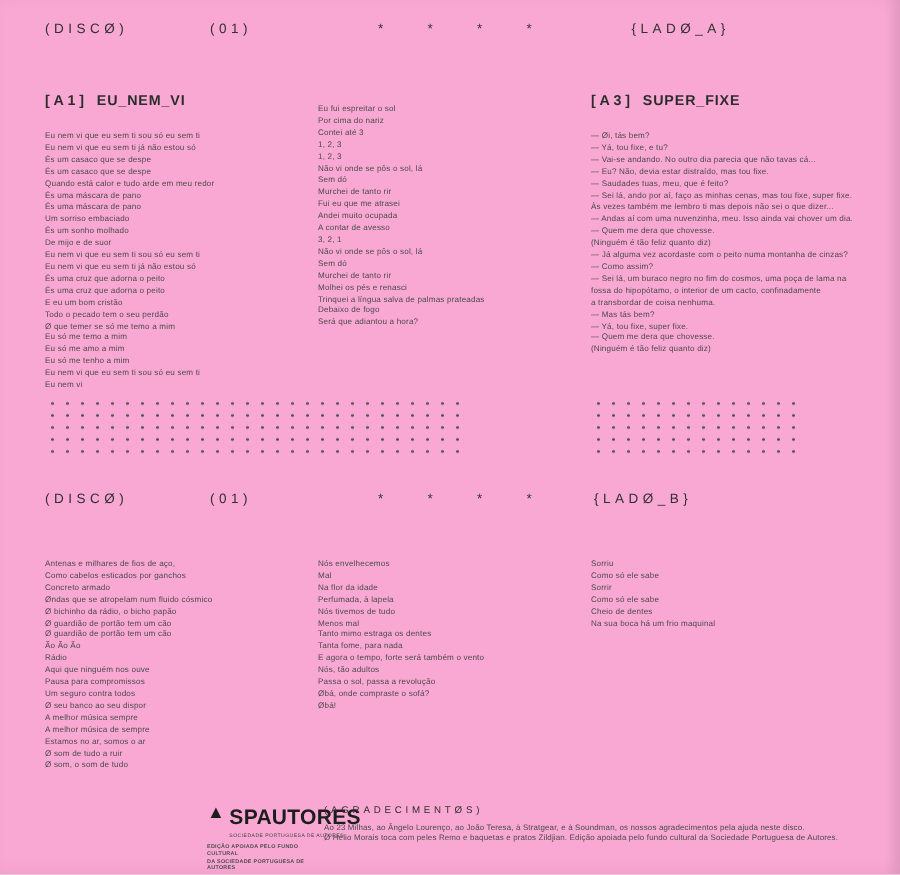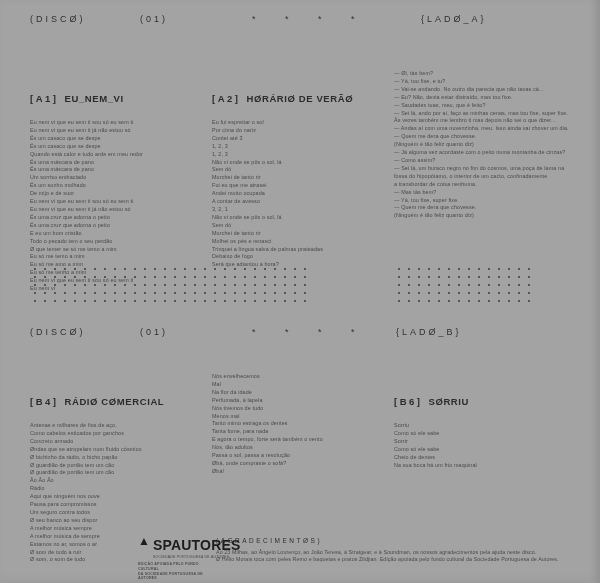--- a/index.html
+++ b/index.html
@@ -1,27 +1,27 @@
 <!DOCTYPE html>
 <html><head>
 <meta charset="utf-8">
 <style>
   html,body{margin:0;padding:0;background:#e9e9e7;}
   .page{
     position:relative;width:600px;height:583px;margin:0 auto;
-    background:#a3a3a3;overflow:hidden;
+    background:#f9a8d4;overflow:hidden;
     font-family:"Liberation Sans",sans-serif;color:#3c3c3c;
     box-shadow:inset -4px -2px 10px rgba(0,0,0,0.06);
   }
   .hdr-row{position:absolute;left:0;width:600px;height:14px;}
   .hdr-item{position:absolute;top:0;font-size:9px;letter-spacing:3px;color:#303030;white-space:nowrap;}
   .hdr-ast{position:absolute;top:0;font-size:9px;letter-spacing:0;word-spacing:27px;color:#303030;white-space:nowrap;}
   .cols{position:absolute;left:0;width:600px;}
   .col{position:absolute;top:0;}
-  .track-head{white-space:nowrap;margin-top:31px;}
+  .track-head{white-space:nowrap;}
   .tno{font-weight:bold;font-size:9.5px;letter-spacing:2.5px;color:#2c2c2c;}
   .ttl{font-weight:bold;font-size:9.5px;letter-spacing:0.6px;color:#2c2c2c;margin-left:6px;}
   .lyr{
     margin-top:13px;font-size:5.4px;line-height:7.9px;letter-spacing:0.12px;
     color:#4a4a4a;white-space:pre-line;
   }
   .dots{
     position:absolute;top:265px;height:40px;
     background-image:radial-gradient(circle,#555 0.8px,transparent 1.1px);
     background-size:10px 8px;
@@ -74,23 +74,20 @@
 E eu um bom cristão
 Todo o pecado tem o seu perdão
 Ø que temer se só me temo a mim
 Eu só me temo a mim
 Eu só me amo a mim
 Eu só me tenho a mim
 Eu nem vi que eu sem ti sou só eu sem ti
 Eu nem vi</div>
     </div>
     <div class="col" style="left:212px;width:178px">
-      <div class="track-head">
-        <span class="tno">[A2]</span><span class="ttl">HØRÁRIØ DE VERÃØ</span>
-      </div>
       <div class="lyr">Eu fui espreitar o sol
 Por cima do nariz
 Contei até 3
 1, 2, 3
 1, 2, 3
 Não vi onde se pôs o sol, lá
 Sem dó
 Murchei de tanto rir
 Fui eu que me atrasei
 Andei muito ocupada
@@ -98,20 +95,23 @@
 3, 2, 1
 Não vi onde se pôs o sol, lá
 Sem dó
 Murchei de tanto rir
 Molhei os pés e renasci
 Trinquei a língua salva de palmas prateadas
 Debaixo de fogo
 Será que adiantou a hora?</div>
     </div>
     <div class="col" style="left:394px;width:202px">
+      <div class="track-head">
+        <span class="tno">[A3]</span><span class="ttl">SUPER_FIXE</span>
+      </div>
       <div class="lyr">— Øi, tás bem?
 — Yá, tou fixe, e tu?
 — Vai-se andando. No outro dia parecia que não tavas cá...
 — Eu? Não, devia estar distraído, mas tou fixe.
 — Saudades tuas, meu, que é feito?
 — Sei lá, ando por aí, faço as minhas cenas, mas tou fixe, super fixe.
 Às vezes também me lembro ti mas depois não sei o que dizer...
 — Andas aí com uma nuvenzinha, meu. Isso ainda vai chover um dia.
 — Quem me dera que chovesse.
 (Ninguém é tão feliz quanto diz)
@@ -132,23 +132,20 @@
 
   <div class="hdr-row" style="top:327px">
     <span class="hdr-item" style="left:30px">(DISCØ)</span>
     <span class="hdr-item" style="left:140px">(01)</span>
     <span class="hdr-ast" style="left:252px">* * * *</span>
     <span class="hdr-item" style="left:396px">{LADØ_B}</span>
   </div>
 
   <div class="cols" style="top:360px">
     <div class="col" style="left:30px;width:178px">
-      <div class="track-head">
-        <span class="tno">[B4]</span><span class="ttl">RÁDIØ CØMERCIAL</span>
-      </div>
       <div class="lyr">Antenas e milhares de fios de aço,
 Como cabelos esticados por ganchos
 Concreto armado
 Øndas que se atropelam num fluido cósmico
 Ø bichinho da rádio, o bicho papão
 Ø guardião de portão tem um cão
 Ø guardião de portão tem um cão
 Ão Ão Ão
 Rádio
 Aqui que ninguém nos ouve
@@ -170,23 +167,20 @@
 Menos mal
 Tanto mimo estraga os dentes
 Tanta fome, para nada
 E agora o tempo, forte será também o vento
 Nós, tão adultos
 Passa o sol, passa a revolução
 Øbá, onde compraste o sofá?
 Øbá!</div>
     </div>
     <div class="col" style="left:394px;width:202px">
-      <div class="track-head">
-        <span class="tno">[B6]</span><span class="ttl">SØRRIU</span>
-      </div>
       <div class="lyr">Sorriu
 Como só ele sabe
 Sorrir
 Como só ele sabe
 Cheio de dentes
 Na sua boca há um frio maquinal</div>
     </div>
   </div>
 
   <div class="spa">

